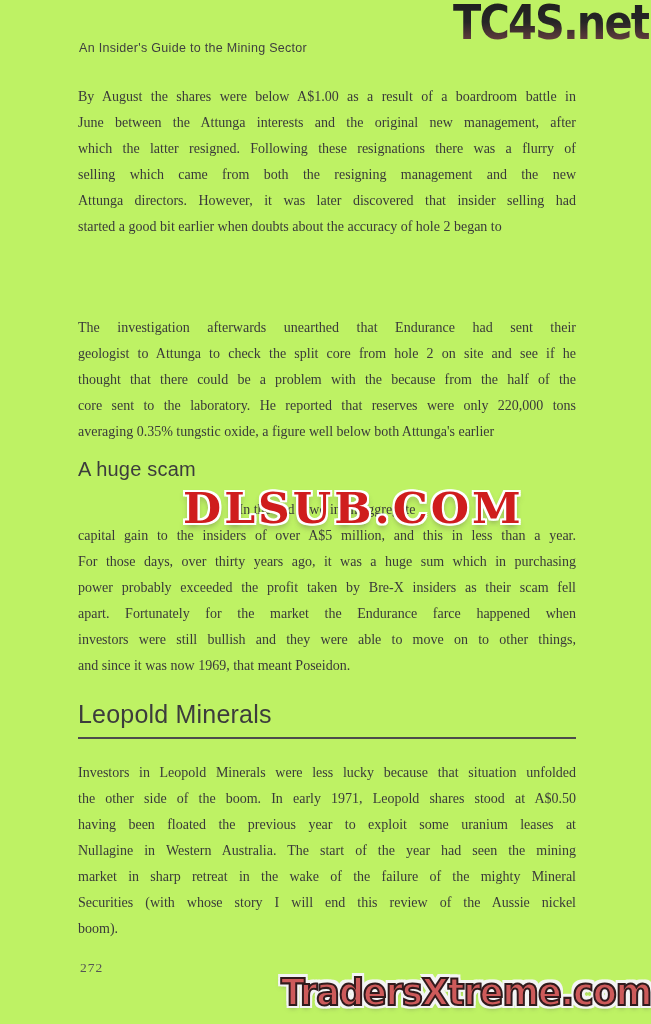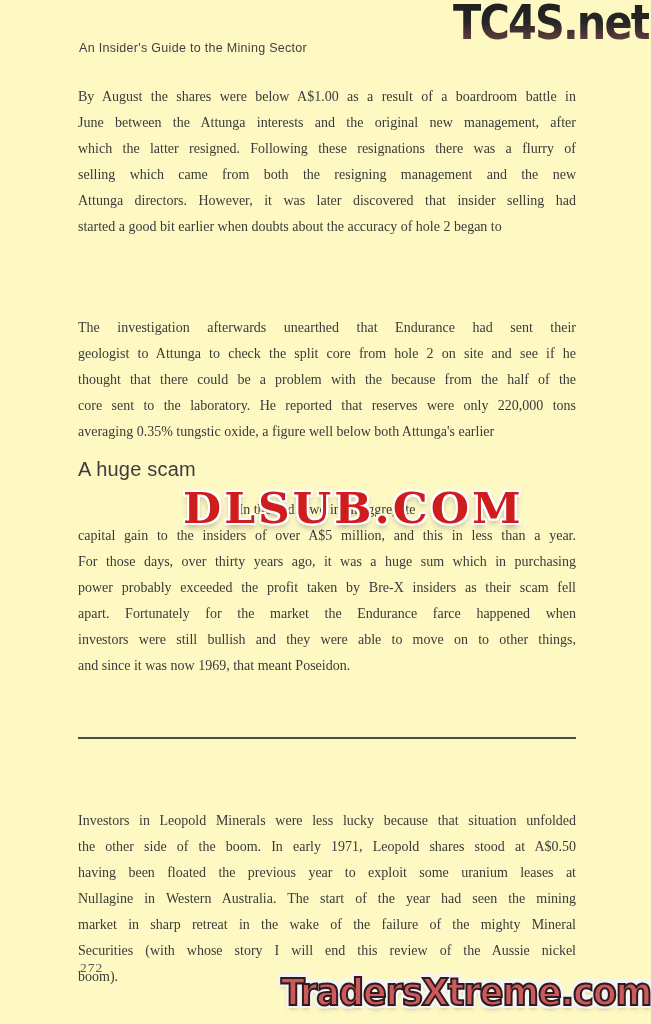--- a/index.html
+++ b/index.html
@@ -1,21 +1,21 @@
 <!DOCTYPE html>
 <html><head>
 <meta charset="utf-8">
 <style>
   * { margin: 0; padding: 0; box-sizing: border-box; }
   html, body { background: #e8e8e8; }
   .page {
     position: relative;
     width: 651px;
     height: 1024px;
-    background: #fef9c3;
+    background: #bef264;
     overflow: hidden;
     font-family: "Liberation Serif", serif;
   }
   
   .running-header {
     position: absolute;
     left: 79px; top: 41px;
     font-family: "Liberation Sans", sans-serif;
     font-size: 12.5px;
     letter-spacing: 0.3px;
@@ -50,21 +50,21 @@
   .para .line {
     height: 26px;
     text-align: justify;
     text-align-last: justify;
     white-space: normal;
   }
   .para .line:last-child { text-align-last: left; }
   .p1 { top: 84px; }
   .p2 { top: 283px; margin-top: 32px; }
   .p3 { top: 497px; }
-  .p4 { top: 760px; margin-top: 48px; }
+  .p4 { top: 760px; }
   
   .split-line {
     display: flex;
     justify-content: center;
     height: 26px;
   }
   
   .h-small {
     position: absolute;
     left: 78px; top: 458px;
@@ -173,20 +173,21 @@
         <div class="line">For those days, over thirty years ago, it was a huge sum which in purchasing</div>
         <div class="line">power probably exceeded the profit taken by Bre-X insiders as their scam fell</div>
         <div class="line">apart. Fortunately for the market the Endurance farce happened when</div>
         <div class="line">investors were still bullish and they were able to move on to other things,</div>
         <div class="line">and since it was now 1969, that meant Poseidon.</div>
       </div>
   </div>
 
   <div class="wm-dlsub">DLSUB.COM</div>
 
+  <div class="h-large">Leopold Minerals</div>
 
   <div class="rule"></div>
 
   <div class="para p4">
       <div class="line">Investors in Leopold Minerals were less lucky because that situation unfolded</div>
       <div class="line">the other side of the boom. In early 1971, Leopold shares stood at A$0.50</div>
       <div class="line">having been floated the previous year to exploit some uranium leases at</div>
       <div class="line">Nullagine in Western Australia. The start of the year had seen the mining</div>
       <div class="line">market in sharp retreat in the wake of the failure of the mighty Mineral</div>
       <div class="line">Securities (with whose story I will end this review of the Aussie nickel</div>

